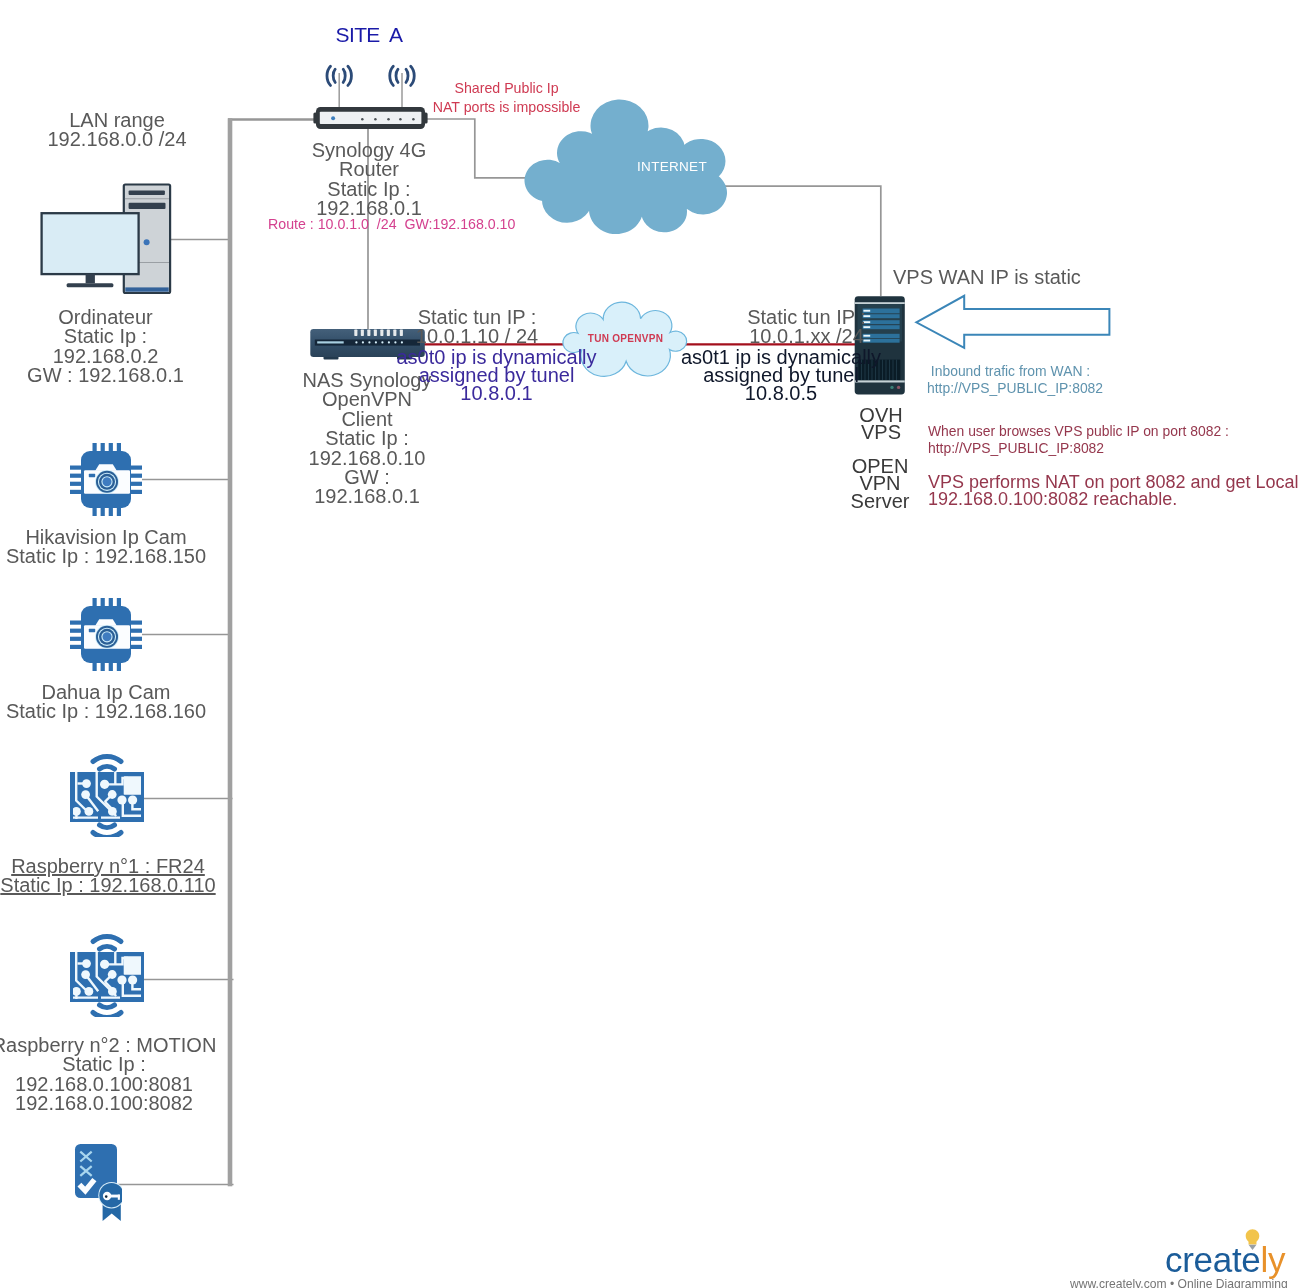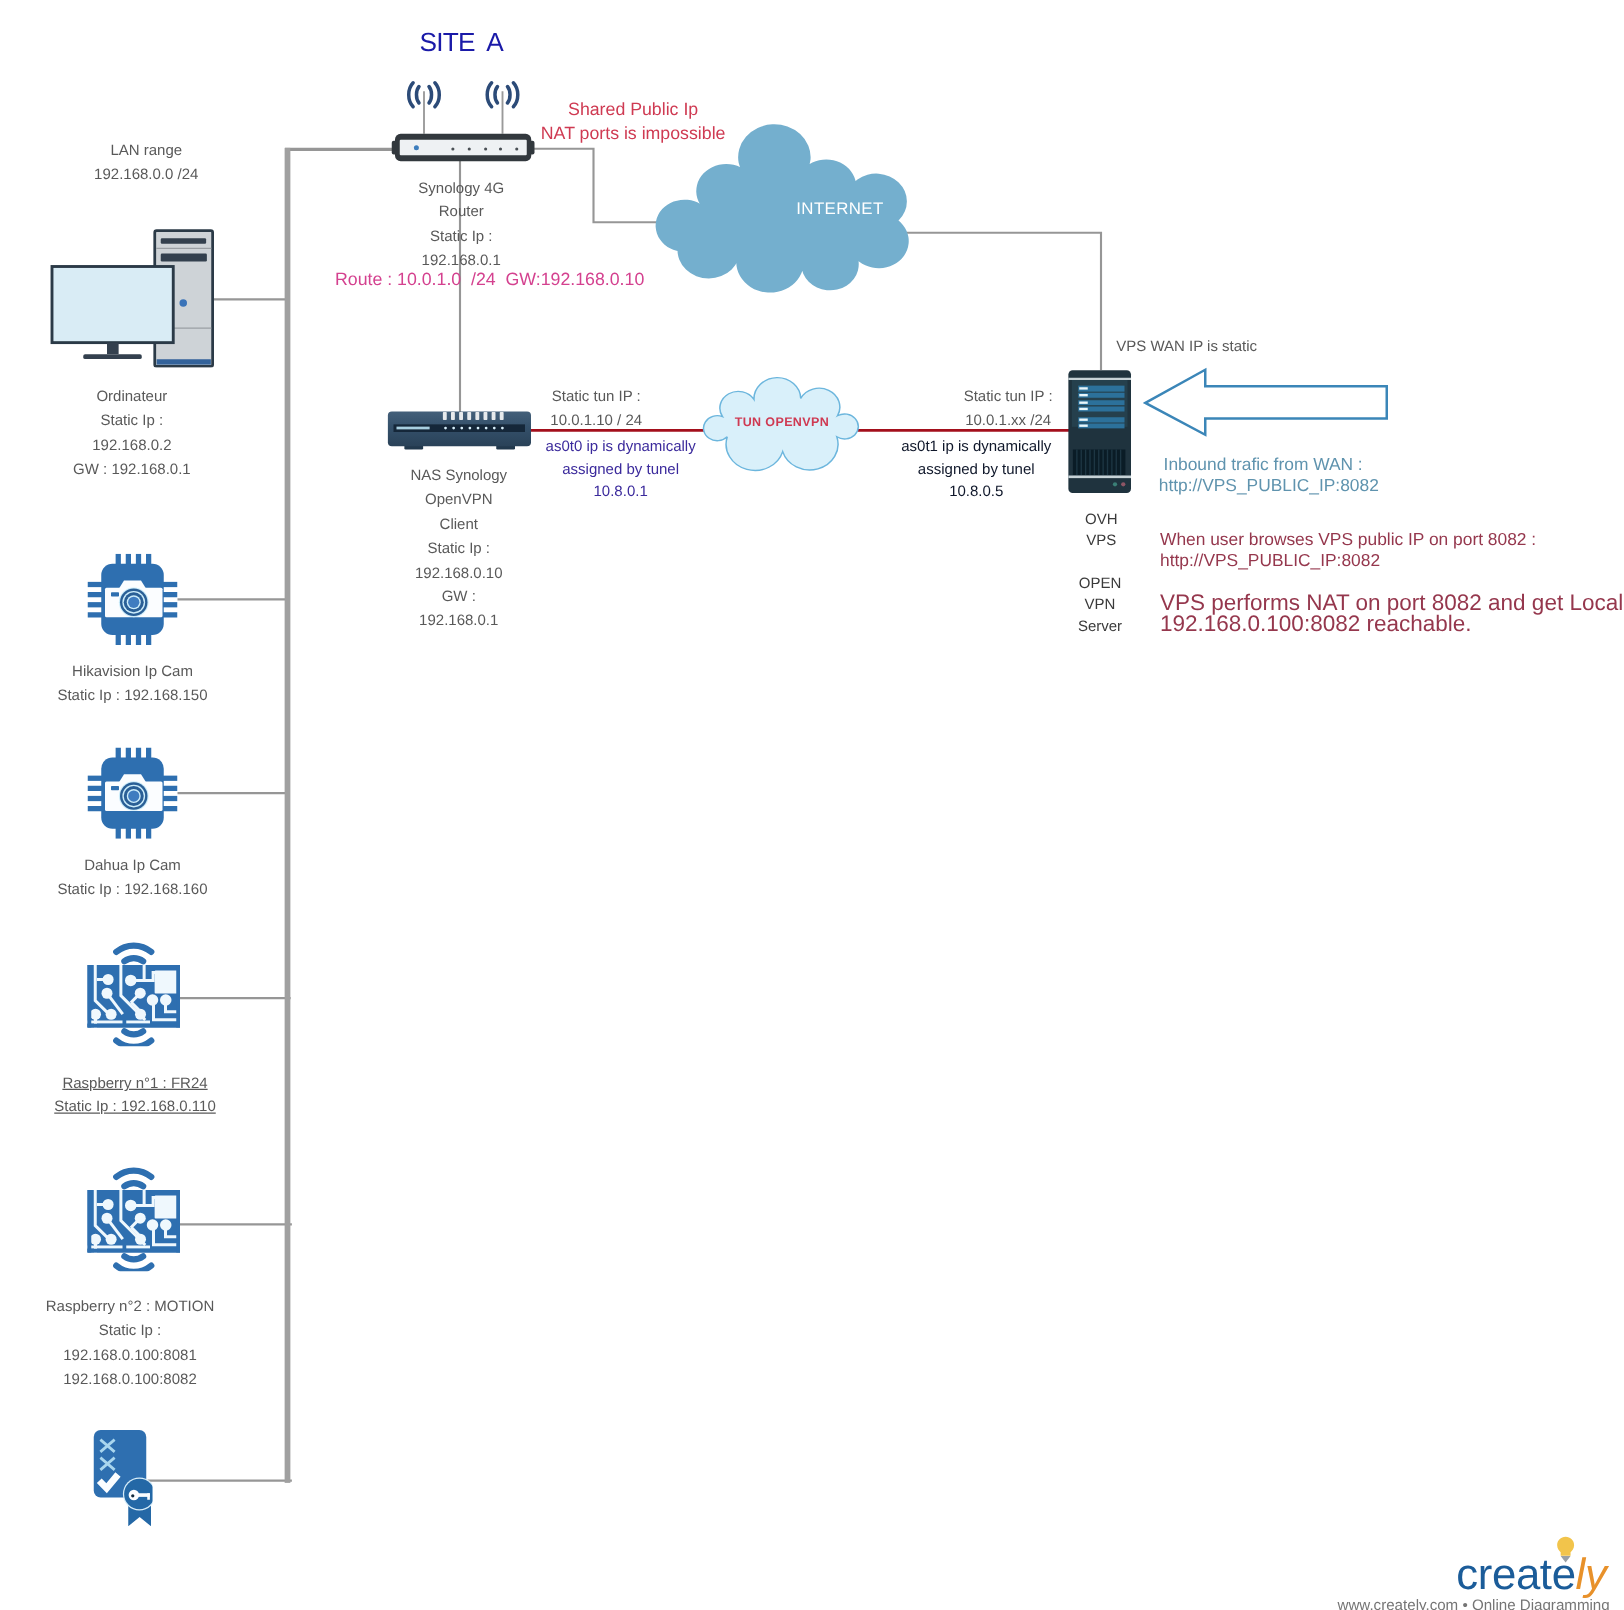--- a/index.html
+++ b/index.html
@@ -3,21 +3,21 @@
 <meta charset="utf-8">
 <title>Network Diagram</title>
 <style>
   html,body{margin:0;padding:0;background:#fff;}
   body{width:1299px;height:1288px;position:relative;overflow:hidden;
        font-family:"Liberation Sans",sans-serif;-webkit-font-smoothing:antialiased;}
   #stage{position:absolute;left:0;top:12px;width:1219px;height:1288px;}
   .abs{position:absolute;}
   .txt{position:absolute;white-space:pre;}
   .ctr{text-align:center;transform:translateX(-50%);}
-  .node-lbl{color:#595959;font-size:12px;line-height:19.4px;}
+  .node-lbl{color:#595959;font-size:20px;line-height:19.4px;}
   svg{display:block;}
 </style>
 </head>
 <body>
 
 <svg width="0" height="0" style="position:absolute" aria-hidden="true">
     <defs>
 
   <symbol id="ipcam-sym" viewBox="0 0 72 73">
     <g fill="#2e6fb0">
@@ -363,16 +363,16 @@
   <div class="txt ctr node-lbl" style="left:104px;top:1024px;">Raspberry n°2 : MOTION
 Static Ip :
 192.168.0.100:8081
 192.168.0.100:8082</div>
 
   <svg class="abs" style="left:1244px;top:1216px;" width="17" height="23" viewBox="0 0 18 24">
     <path d="M9 1.2 C13.1 1.2 16.2 4.3 16.2 8.3 C16.2 11.4 14.4 13.1 13.2 14.4 L13.2 17.4 L4.8 17.4 L4.8 14.4 C3.6 13.1 1.8 11.4 1.8 8.3 C1.8 4.3 4.9 1.2 9 1.2 Z" fill="#f2c44b"></path>
     <path d="M4.8 17.6 L13.2 17.6 L9 23.2 Z" fill="#9aa0a4"></path>
   </svg>
   <div class="abs" style="left:1165px;top:1228px;white-space:nowrap;">
-    <span style="font-size:35px;color:#1b5c99;letter-spacing:-0.3px;">create</span><span style="font-size:35px;color:#e8912a;letter-spacing:-0.3px;font-style:italic;">ly</span>
+    <span style="font-size:35px;color:#1b5c99;letter-spacing:-0.3px;">create</span><span style="font-size:35px;color:#e8912a;letter-spacing:-0.3px;">ly</span>
   </div>
   <div class="txt" style="left:1070px;top:1265px;font-size:12.1px;color:#757575;">www.creately.com • Online Diagramming</div>
 </div>
 
 </body></html>

